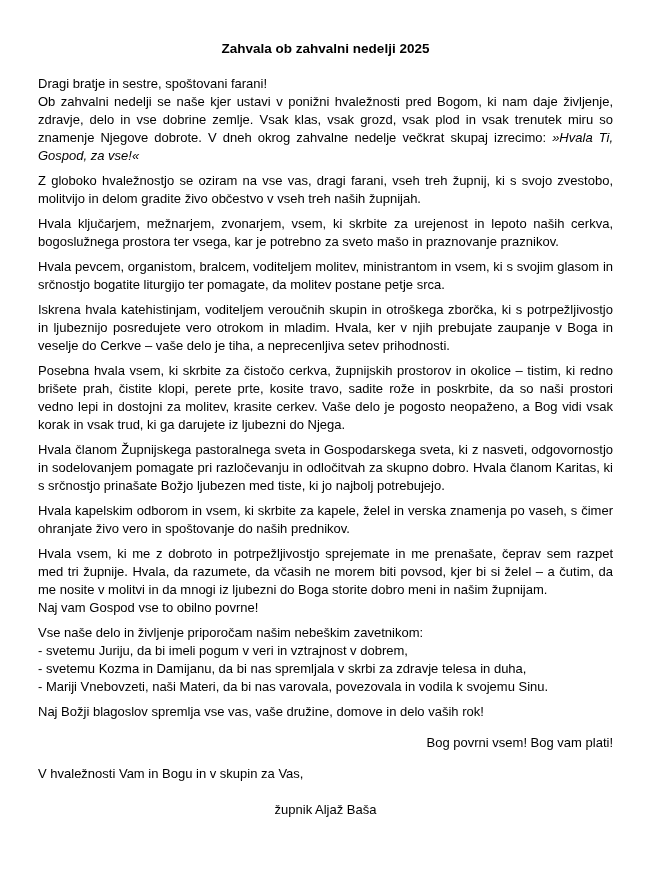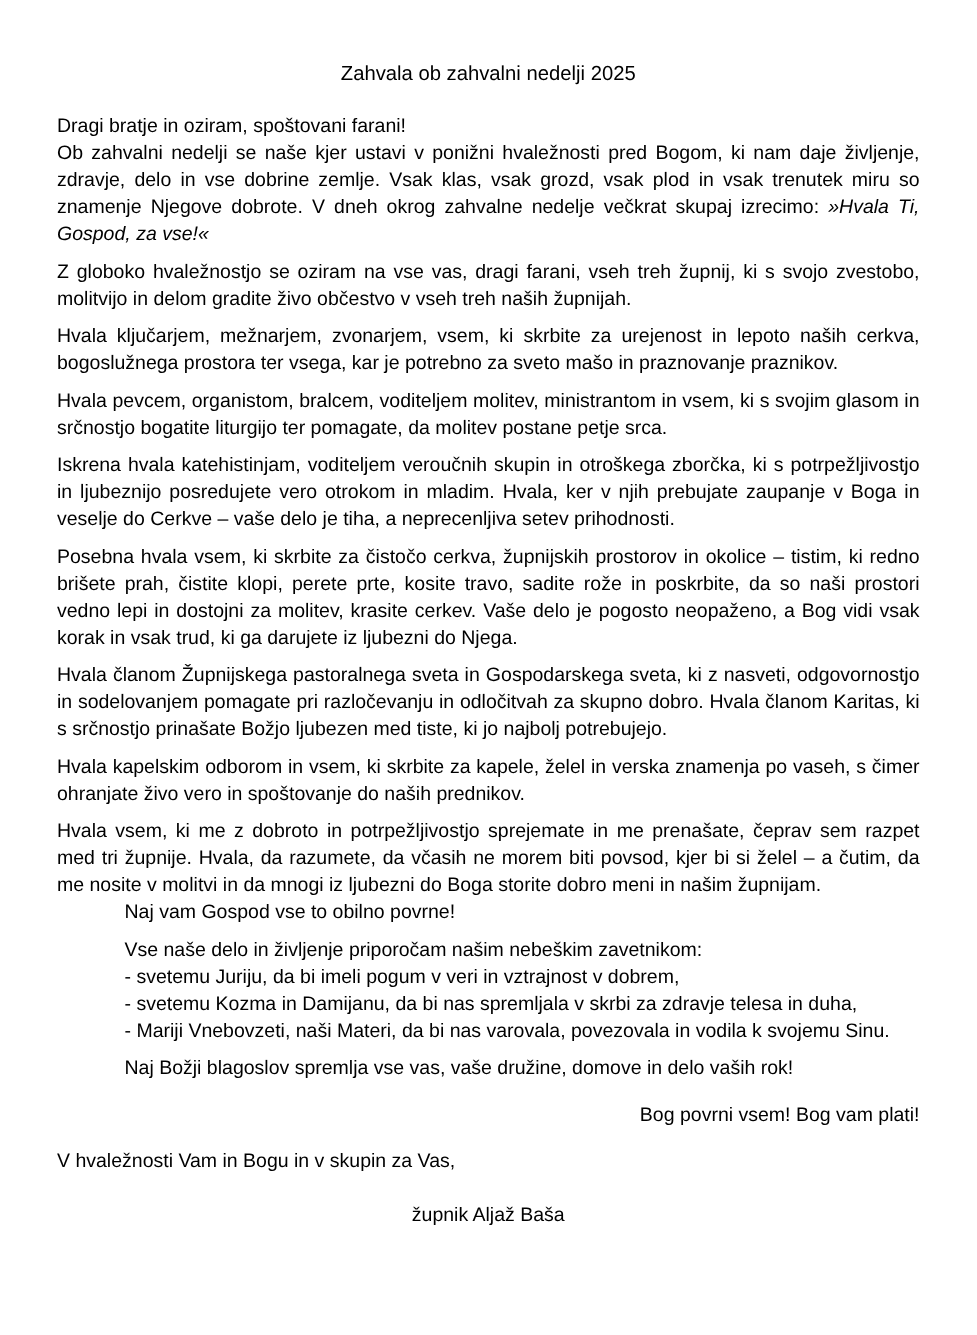--- a/index.html
+++ b/index.html
@@ -11,48 +11,48 @@
     padding: 40px 38px 0 38px;
     background: #ffffff;
     color: #000000;
     font-family: "Liberation Sans", sans-serif;
     font-size: 13px;
     line-height: 18px;
     overflow: hidden;
   }
   .title {
     font-size: 13.5px;
-    font-weight: 400;
+    font-weight: 700;
     text-align: center;
     margin: 0 0 17px 0;
   }
   p {
     margin: 0 0 7px 0;
     text-align: justify;
   }
-  p.left { text-align: left; margin-left: 45px; }
+  p.left { text-align: left; }
   .salutation { margin-bottom: 0; text-align: left; }
   .gratitude-text { margin-bottom: 0; }
   .quote-italic { font-style: italic; }
   .line { display: block; }
   .farewell-1 { margin-top: 13px; text-align: right; }
   .farewell-2 { margin-top: 13px; text-align: left; }
   .signature {
     text-align: center;
     margin-top: 18px;
   }
 </style>
 </head>
 <body>
 
 <div class="page">
 
   <h1 class="title">Zahvala ob zahvalni nedelji 2025</h1>
 
-  <p class="salutation">Dragi bratje in oziram, spoštovani farani!</p>
+  <p class="salutation">Dragi bratje in sestre, spoštovani farani!</p>
 
   <p><span>Ob zahvalni nedelji se naše kjer ustavi v ponižni hvaležnosti pred Bogom, ki nam daje življenje, zdravje, delo in vse dobrine zemlje. Vsak klas, vsak grozd, vsak plod in vsak trenutek miru so znamenje Njegove dobrote. V dneh okrog zahvalne nedelje večkrat skupaj izrecimo: </span><span class="quote-italic">»Hvala Ti, Gospod, za vse!«</span></p>
 
   <p>Z globoko hvaležnostjo se oziram na vse vas, dragi farani, vseh treh župnij, ki s svojo zvestobo, molitvijo in delom gradite živo občestvo v vseh treh naših župnijah.</p>
 
   <p>Hvala ključarjem, mežnarjem, zvonarjem, vsem, ki skrbite za urejenost in lepoto naših cerkva, bogoslužnega prostora ter vsega, kar je potrebno za sveto mašo in praznovanje praznikov.</p>
 
   <p>Hvala pevcem, organistom, bralcem, voditeljem molitev, ministrantom in vsem, ki s svojim glasom in srčnostjo bogatite liturgijo ter pomagate, da molitev postane petje srca.</p>
 
   <p>Iskrena hvala katehistinjam, voditeljem veroučnih skupin in otroškega zborčka, ki s potrpežljivostjo in ljubeznijo posredujete vero otrokom in mladim. Hvala, ker v njih prebujate zaupanje v Boga in veselje do Cerkve – vaše delo je tiha, a neprecenljiva setev prihodnosti.</p>

